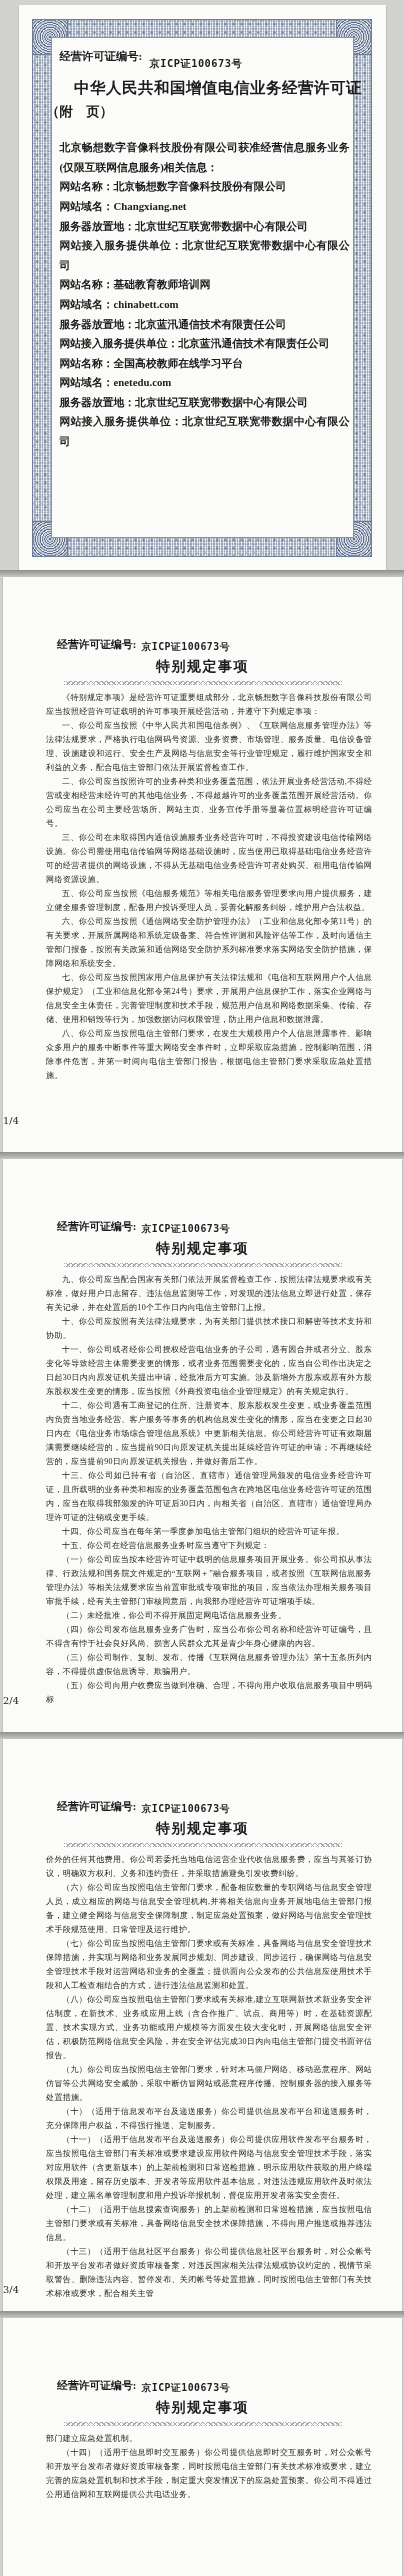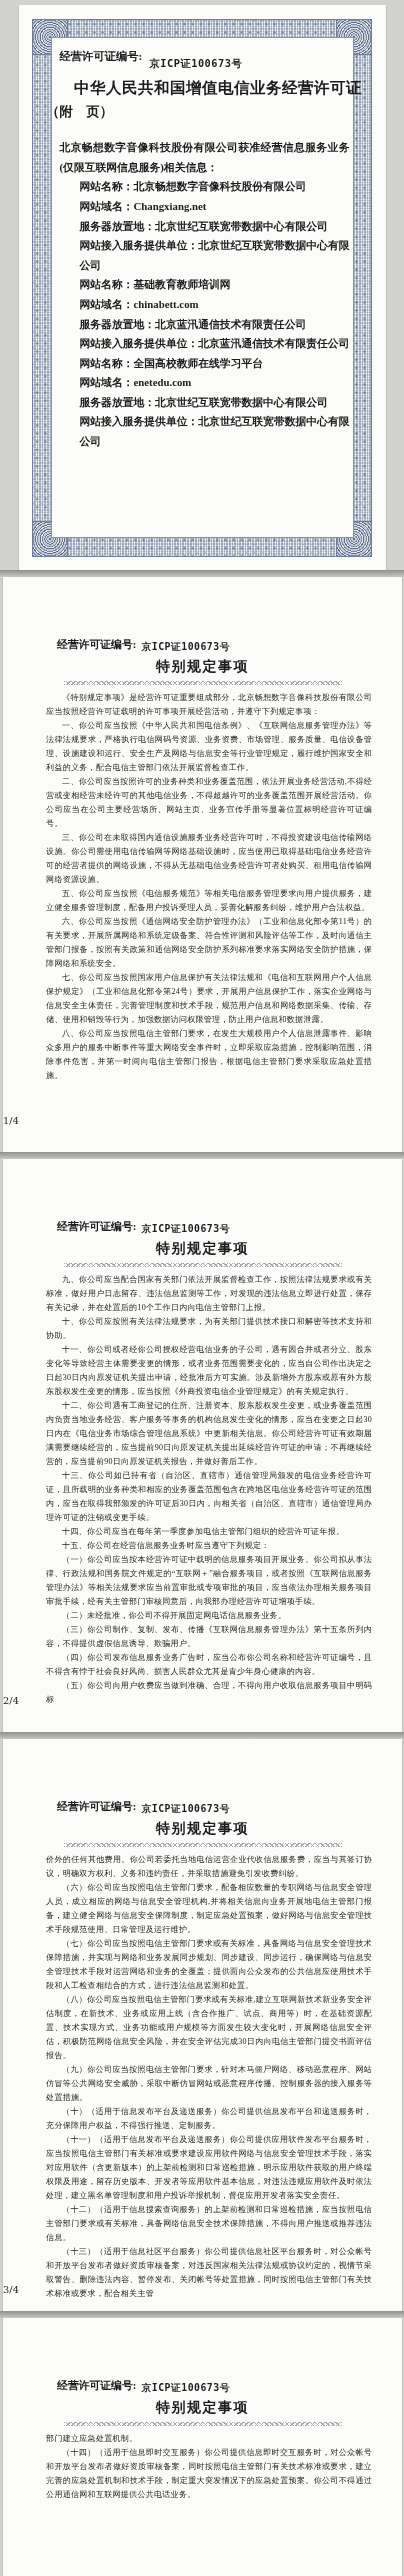--- a/index.html
+++ b/index.html
@@ -33,21 +33,21 @@
     position:absolute;left:32px;top:32px;right:32px;bottom:32px;
     background:#fbfbf9;border:0.5px solid #8793a9;
   }
   .cert-content{position:absolute;left:41px;top:0;width:290px;}
   .cert-license-row{margin-top:44px;display:flex;align-items:flex-start;}
   .cert-license-label{font-size:11.3px;font-weight:bold;white-space:nowrap;}
   .cert-license-no{font-size:10.3px;font-weight:bold;position:relative;top:7.7px;left:7.2px;white-space:nowrap;font-family:"DejaVu Sans Mono","Liberation Mono",monospace;letter-spacing:0.5px;}
   .cert-title{margin-top:13.4px;width:316px;margin-left:-13.4px;text-align:right;font-size:15.5px;font-weight:bold;letter-spacing:0.5px;}
   .cert-subtitle{margin-top:4.1px;width:249px;margin-left:-13.4px;text-align:left;font-size:13.4px;font-weight:bold;}
   .cert-intro{margin-top:17.5px;font-size:10.8px;line-height:19.6px;text-align:justify;font-weight:600;}
-  .cert-items{margin-top:0;margin-left:20px;}
+  .cert-items{margin-top:0;}
   .cert-items p{margin:0;font-size:10.8px;line-height:19.6px;text-align:justify;font-weight:600;}
 
   
   .sp-head{margin:61px 0 0 54px;display:flex;align-items:flex-start;}
   .sp-label{font-size:10.8px;font-weight:bold;white-space:nowrap;}
   .sp-no{font-size:9.8px;font-weight:bold;position:relative;top:2.6px;left:5.2px;white-space:nowrap;font-family:"DejaVu Sans Mono","Liberation Mono",monospace;letter-spacing:0.5px;}
   .sp-title{margin-top:6.2px;text-align:center;font-size:14px;font-weight:bold;letter-spacing:1.5px;}
   .sp-divider{
     width:278px;height:4.1px;margin:4.6px auto 0 auto;
     background:
@@ -130,22 +130,22 @@
   <div class="sp-body">
     <p>九、你公司应当配合国家有关部门依法开展监督检查工作，按照法律法规要求或有关标准，做好用户日志留存、违法信息监测等工作，对发现的违法信息立即进行处置，保存有关记录，并在处置后的10个工作日内向电信主管部门上报。</p>
     <p>十、你公司应按照有关法律法规要求，为有关部门提供技术接口和解密等技术支持和协助。</p>
     <p>十一、你公司或者经你公司授权经营电信业务的子公司，遇有因合并或者分立、股东变化等导致经营主体需要变更的情形，或者业务范围需要变化的，应当自公司作出决定之日起30日内向原发证机关提出申请，经批准后方可实施。涉及新增外方股东或原有外方股东股权发生变更的情形，应当按照《外商投资电信企业管理规定》的有关规定执行。</p>
     <p>十二、你公司遇有工商登记的住所、注册资本、股东股权发生变更，或业务覆盖范围内负责当地业务经营、客户服务等事务的机构信息发生变化的情形，应当在变更之日起30日内在《电信业务市场综合管理信息系统》中更新相关信息。你公司经营许可证有效期届满需要继续经营的，应当提前90日向原发证机关提出延续经营许可证的申请；不再继续经营的，应当提前90日向原发证机关报告，并做好善后工作。</p>
     <p>十三、你公司如已持有省（自治区、直辖市）通信管理局颁发的电信业务经营许可证，且所载明的业务种类和相应的业务覆盖范围包含在跨地区电信业务经营许可证的范围内，应当在取得我部颁发的许可证后30日内，向相关省（自治区、直辖市）通信管理局办理许可证的注销或变更手续。</p>
     <p>十四、你公司应当在每年第一季度参加电信主管部门组织的经营许可证年报。</p>
     <p>十五、你公司在经营信息服务业务时应当遵守下列规定：</p>
     <p>（一）你公司应当按本经营许可证中载明的信息服务项目开展业务。你公司拟从事法律、行政法规和国务院文件规定的“互联网＋”融合服务项目，或者按照《互联网信息服务管理办法》等相关法规要求应当前置审批或专项审批的项目，应当依法办理相关服务项目审批手续，经有关主管部门审核同意后，向我部办理经营许可证增项手续。</p>
     <p>（二）未经批准，你公司不得开展固定网电话信息服务业务。</p>
+    <p>（四）你公司发布信息服务业务广告时，应当公布你公司名称和经营许可证编号，且不得含有悖于社会良好风尚、损害人民群众尤其是青少年身心健康的内容。</p>
     <p>（三）你公司制作、复制、发布、传播《互联网信息服务管理办法》第十五条所列内容，不得提供虚假信息诱导、欺骗用户。</p>
-    <p>（四）你公司发布信息服务业务广告时，应当公布你公司名称和经营许可证编号，且不得含有悖于社会良好风尚、损害人民群众尤其是青少年身心健康的内容。</p>
     <p>（五）你公司向用户收费应当做到准确、合理，不得向用户收取信息服务项目中明码标</p>
   </div>
   <div class="sp-pagenum" style="bottom:26px;">2/4</div>
 </div>
 
 <div class="gap" style="top:1732px;height:7.2px;"></div>
 
 <div class="page" style="top:1739px;left:3.1px;width:399px;height:572px;">
   <div class="sp-head">
     <span class="sp-label">经营许可证编号:</span>

